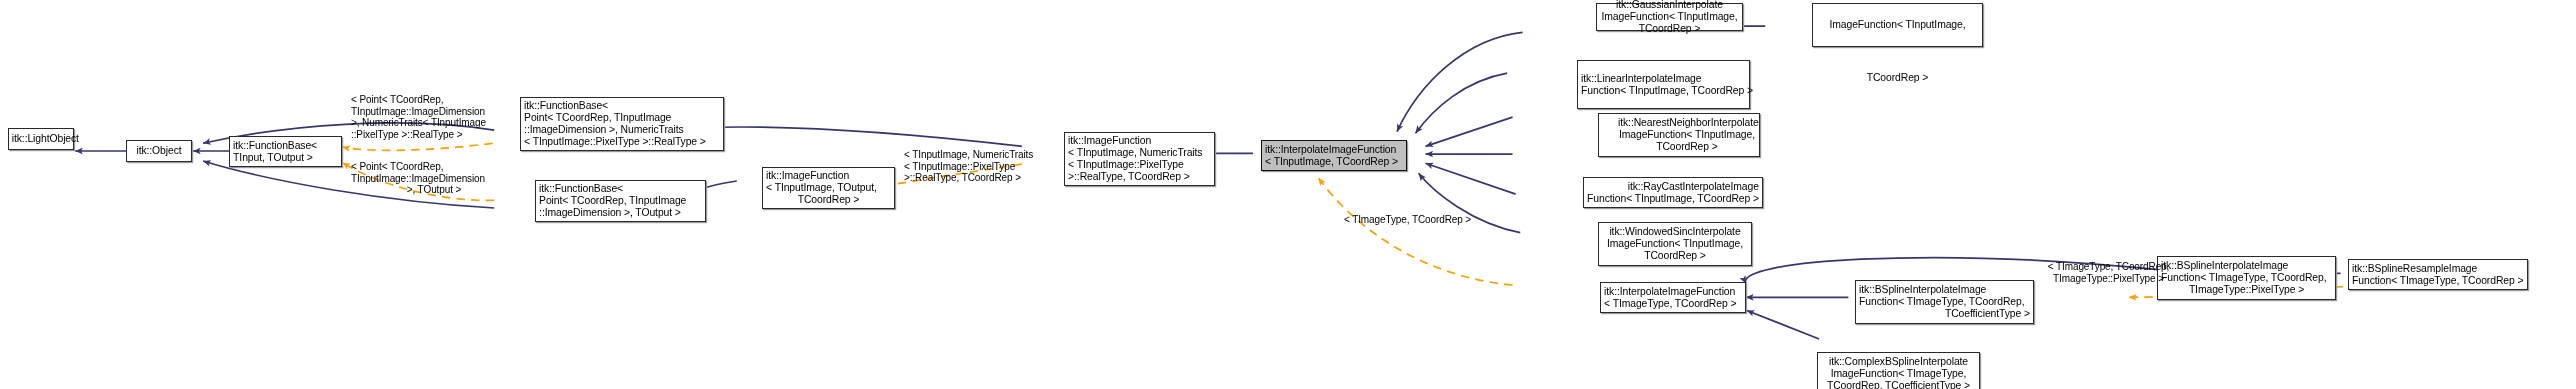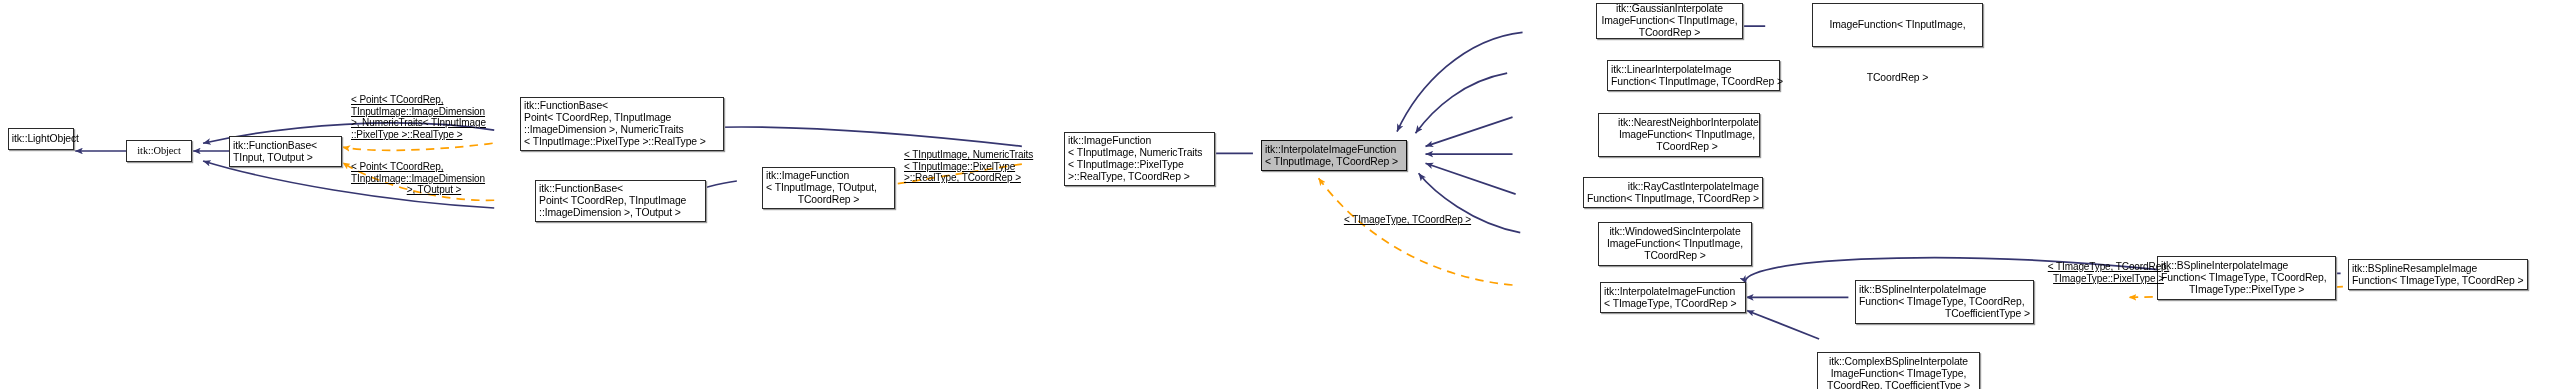--- a/index.html
+++ b/index.html
@@ -54,21 +54,21 @@
 
   .edge-label {
     position: absolute;
     font-size: 10px;
     line-height: 11.6px;
     color: #000000;
     text-align: center;
     white-space: nowrap;
     letter-spacing: -0.1px;
   }
-  .edge-label .ln { display: block; text-decoration: underline; }
+  .edge-label .ln { display: block; }
   .edge-label.lal .ln { text-align: left; }
 </style>
 </head>
 <body>
 
 <div id="canvas">
 
   <svg id="edges" viewBox="0 0 3341 505">
     <defs>
       <marker id="ah-blue" markerWidth="11" markerHeight="9" refX="10" refY="4.5" orient="auto" markerUnits="userSpaceOnUse">
@@ -124,21 +124,21 @@
       <path d="M 1962,370 C 1850,360 1760,300 1710,231"></path>
 
       <path d="M 3040,372 C 2900,382 2790,386 2762,386"></path>
     </g>
   </svg>
 
   <div class="node ctr" style="left:7.7px; top:128px; width:66px; height:21.6px;">
     <span class="ln">itk::LightObject</span>
   </div>
 
-  <div class="node ctr" style="left:126px; top:140px; width:66px; height:21.6px;font-family:Liberation Serif, serif;">
+  <div class="node ctr" style="left:126px; top:140px; width:66px; height:21.6px;">
     <span class="ln">itk::Object</span>
   </div>
 
   <div class="node left" style="left:229px; top:136px; width:113px; height:31px;">
     <span class="ln">itk::FunctionBase&lt;</span>
     <span class="ln">TInput, TOutput &gt;</span>
   </div>
 
   <div class="node left" style="left:520px; top:97px; width:204px; height:54px;">
     <span class="ln">itk::FunctionBase&lt;</span>
@@ -164,33 +164,33 @@
     <span class="ln">&lt; TInputImage, NumericTraits</span>
     <span class="ln">&lt; TInputImage::PixelType</span>
     <span class="ln">  &gt;::RealType, TCoordRep &gt;</span>
   </div>
 
   <div class="node highlight left" style="left:1261px; top:140px; width:146px; height:31px;">
     <span class="ln">itk::InterpolateImageFunction</span>
     <span class="ln">&lt; TInputImage, TCoordRep &gt;</span>
   </div>
 
-  <div class="node ctr" style="left:1596px; top:3.1px; width:147px; height:36px;">
+  <div class="node ctr" style="left:1596px; top:3.1px; width:147px; height:28px;">
     <span class="ln">itk::GaussianInterpolate</span>
     <span class="ln">ImageFunction&lt; TInputImage,</span>
     <span class="ln">TCoordRep &gt;</span>
   </div>
 
   <div class="node ctr" style="left:1812px; top:3.1px; width:171px; height:44px;gap:41px;">
     <span class="ln">itk::LabelImageGaussianInterpolate</span>
     <span class="ln">ImageFunction&lt; TInputImage,</span>
     <span class="ln">TCoordRep &gt;</span>
   </div>
 
-  <div class="node left" style="left:1577px; top:60px; width:173px; height:31px;margin-left:30px;">
+  <div class="node left" style="left:1577px; top:60px; width:173px; height:49px;">
     <span class="ln">itk::LinearInterpolateImage</span>
     <span class="ln">Function&lt; TInputImage, TCoordRep &gt;</span>
   </div>
 
   <div class="node ctr" style="left:1598px; top:113px; width:162px; height:44px;padding-left:19px;">
     <span class="ln">itk::NearestNeighborInterpolate</span>
     <span class="ln">ImageFunction&lt; TInputImage,</span>
     <span class="ln">TCoordRep &gt;</span>
   </div>
 

